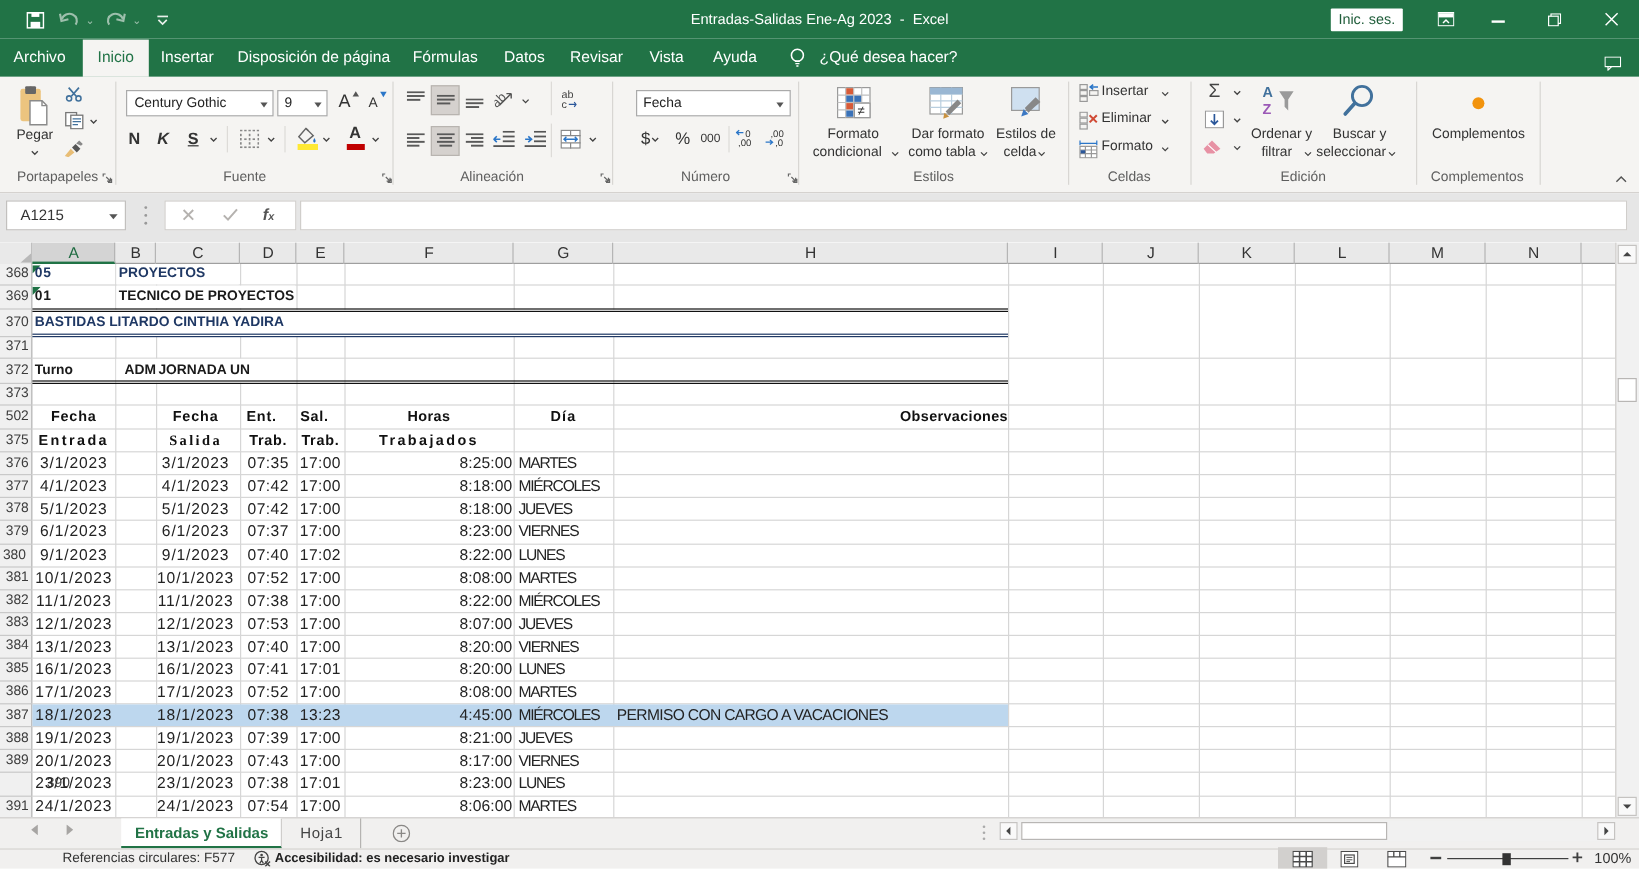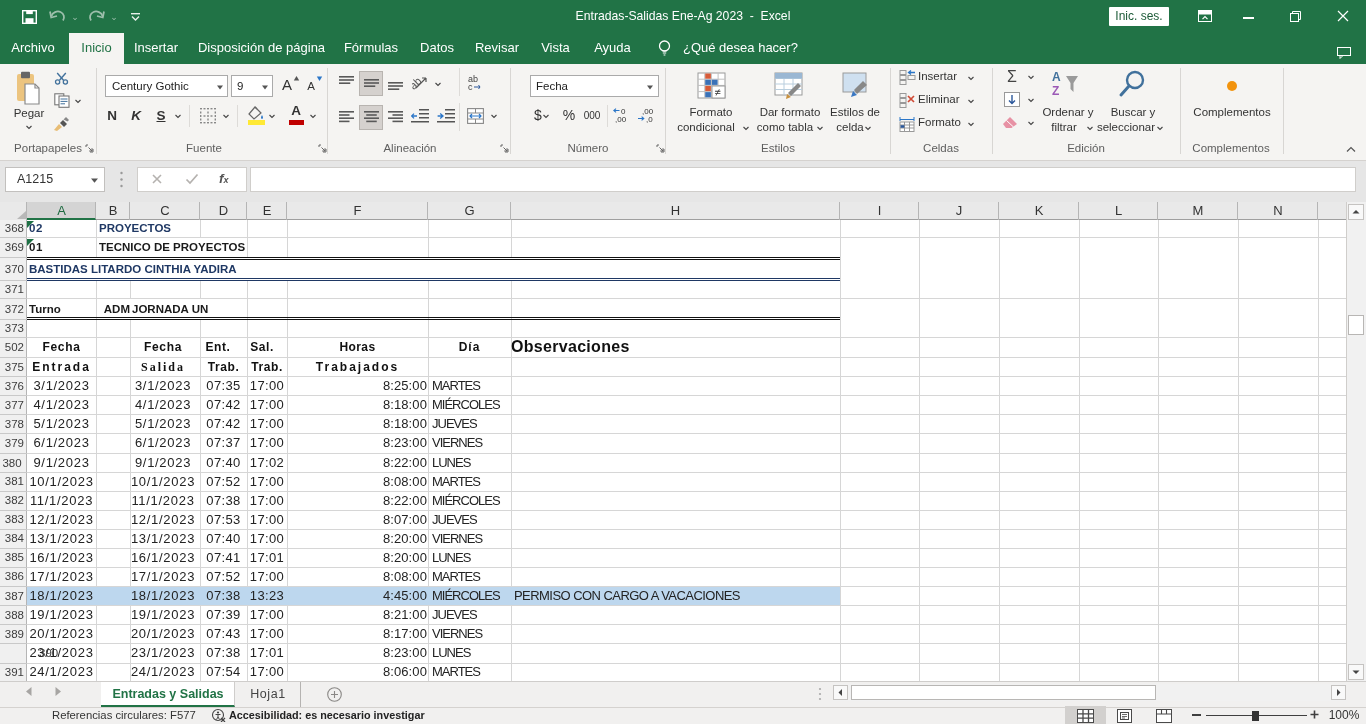--- a/index.html
+++ b/index.html
@@ -699,35 +699,35 @@
       <div style="position:absolute;left:27px;top:18.5px;width:7px;height:7px;">
         <svg width="7" height="7" viewBox="0 0 7 7">
           <path d="M0 0 L7 0 L0 7 Z" fill="#1e7145"></path>
         </svg>
       </div>
       <div style="position:absolute;left:27px;top:37px;width:7px;height:7px;">
         <svg width="7" height="7" viewBox="0 0 7 7">
           <path d="M0 0 L7 0 L0 7 Z" fill="#1e7145"></path>
         </svg>
       </div>
-      <div style="position:absolute;left:29px;top:17.5px;width:67px;height:17.5px;font-size:11.5px;color:#1f3864;font-weight:700;text-align:left;line-height:17.5px;white-space:nowrap;letter-spacing:0.6px;">02</div>
+      <div style="position:absolute;left:29px;top:17.5px;width:67px;height:17.5px;font-size:11.5px;color:#1f3864;font-weight:700;text-align:left;line-height:17.5px;white-space:nowrap;letter-spacing:0.6px;">05</div>
       <div style="position:absolute;left:99px;top:17.5px;width:188px;height:17.5px;font-size:11.5px;color:#1f3864;font-weight:700;text-align:left;line-height:17.5px;white-space:nowrap;">PROYECTOS</div>
       <div style="position:absolute;left:29px;top:36px;width:67px;height:18.5px;font-size:11.5px;color:#1a1a1a;font-weight:700;text-align:left;line-height:18.5px;white-space:nowrap;letter-spacing:0.6px;">01</div>
       <div style="position:absolute;left:99px;top:36px;width:188px;height:18.5px;font-size:11.5px;color:#1a1a1a;font-weight:700;text-align:left;line-height:18.5px;white-space:nowrap;">TECNICO DE PROYECTOS</div>
       <div style="position:absolute;left:29px;top:55.5px;width:482px;height:22.0px;font-size:11.5px;color:#1f3864;font-weight:700;text-align:left;line-height:22.0px;white-space:nowrap;">BASTIDAS LITARDO CINTHIA YADIRA</div>
       <div style="position:absolute;left:29px;top:97px;width:67px;height:20.30000000000001px;font-size:11.5px;color:#1a1a1a;font-weight:700;text-align:left;line-height:20.30000000000001px;white-space:nowrap;">Turno</div>
       <div style="position:absolute;left:99px;top:97px;width:31px;height:20.30000000000001px;font-size:11.5px;color:#1a1a1a;font-weight:700;text-align:right;line-height:20.30000000000001px;white-space:nowrap;">ADM</div>
       <div style="position:absolute;left:132px;top:97px;width:108px;height:20.30000000000001px;font-size:11.5px;color:#1a1a1a;font-weight:700;text-align:left;line-height:20.30000000000001px;white-space:nowrap;">JORNADA UN</div>
       <div style="position:absolute;left:27px;top:136.39999999999998px;width:69px;height:18.200000000000045px;font-size:12px;color:#111;font-weight:700;text-align:center;line-height:18.200000000000045px;white-space:nowrap;letter-spacing:0.7px;">Fecha</div>
       <div style="position:absolute;left:130px;top:136.39999999999998px;width:66px;height:18.200000000000045px;font-size:12px;color:#111;font-weight:700;text-align:center;line-height:18.200000000000045px;white-space:nowrap;letter-spacing:0.7px;">Fecha</div>
       <div style="position:absolute;left:200px;top:136.39999999999998px;width:36px;height:18.200000000000045px;font-size:12px;color:#111;font-weight:700;text-align:center;line-height:18.200000000000045px;white-space:nowrap;letter-spacing:0.6px;">Ent.</div>
       <div style="position:absolute;left:247px;top:136.39999999999998px;width:30px;height:18.200000000000045px;font-size:12px;color:#111;font-weight:700;text-align:center;line-height:18.200000000000045px;white-space:nowrap;letter-spacing:0.6px;">Sal.</div>
       <div style="position:absolute;left:287px;top:136.39999999999998px;width:141px;height:18.200000000000045px;font-size:12px;color:#111;font-weight:700;text-align:center;line-height:18.200000000000045px;white-space:nowrap;letter-spacing:0.4px;">Horas</div>
       <div style="position:absolute;left:428px;top:136.39999999999998px;width:83px;height:18.200000000000045px;font-size:12px;color:#111;font-weight:700;text-align:center;line-height:18.200000000000045px;white-space:nowrap;letter-spacing:1.0px;">Día</div>
-      <div style="position:absolute;left:511px;top:136.39999999999998px;width:329px;height:18.200000000000045px;font-size:16px;color:#111;font-weight:700;text-align:left;line-height:18.200000000000045px;white-space:nowrap;letter-spacing:0.3px;">Observaciones</div>
+      <div style="position:absolute;left:511px;top:136.39999999999998px;width:329px;height:18.200000000000045px;font-size:12px;color:#111;font-weight:700;text-align:right;line-height:18.200000000000045px;white-space:nowrap;letter-spacing:0.3px;">Observaciones</div>
       <div style="position:absolute;left:27px;top:155.60000000000002px;width:69px;height:18.19999999999999px;font-size:12px;color:#111;font-weight:700;text-align:center;line-height:18.19999999999999px;white-space:nowrap;letter-spacing:2.0px;">Entrada</div>
       <div style="position:absolute;left:130px;top:155.60000000000002px;width:66px;height:18.19999999999999px;font-size:12px;color:#111;font-weight:700;text-align:center;line-height:18.19999999999999px;white-space:nowrap;letter-spacing:2.0px;font-family:Liberation Serif, serif;">Salida</div>
       <div style="position:absolute;left:200px;top:155.60000000000002px;width:47px;height:18.19999999999999px;font-size:12px;color:#111;font-weight:700;text-align:center;line-height:18.19999999999999px;white-space:nowrap;letter-spacing:0.6px;">Trab.</div>
       <div style="position:absolute;left:247px;top:155.60000000000002px;width:40px;height:18.19999999999999px;font-size:12px;color:#111;font-weight:700;text-align:center;line-height:18.19999999999999px;white-space:nowrap;letter-spacing:0.6px;">Trab.</div>
       <div style="position:absolute;left:287px;top:155.60000000000002px;width:141px;height:18.19999999999999px;font-size:12px;color:#111;font-weight:700;text-align:center;line-height:18.19999999999999px;white-space:nowrap;letter-spacing:2.0px;">Trabajados</div>
       <div style="position:absolute;left:27px;top:174.8px;width:69px;height:18.19999999999999px;font-size:13px;color:#232323;font-weight:400;text-align:center;line-height:18.19999999999999px;white-space:nowrap;letter-spacing:0.7px;">3/1/2023</div>
       <div style="position:absolute;left:130px;top:174.8px;width:66px;height:18.19999999999999px;font-size:13px;color:#232323;font-weight:400;text-align:center;line-height:18.19999999999999px;white-space:nowrap;letter-spacing:0.7px;">3/1/2023</div>
       <div style="position:absolute;left:200px;top:174.8px;width:47px;height:18.19999999999999px;font-size:13px;color:#232323;font-weight:400;text-align:center;line-height:18.19999999999999px;white-space:nowrap;letter-spacing:0.35px;">07:35</div>
       <div style="position:absolute;left:247px;top:174.8px;width:40px;height:18.19999999999999px;font-size:13px;color:#232323;font-weight:400;text-align:center;line-height:18.19999999999999px;white-space:nowrap;letter-spacing:0.35px;">17:00</div>
       <div style="position:absolute;left:287px;top:174.8px;width:140px;height:18.19999999999999px;font-size:13px;color:#232323;font-weight:400;text-align:right;line-height:18.19999999999999px;white-space:nowrap;letter-spacing:0.1px;">8:25:00</div>

